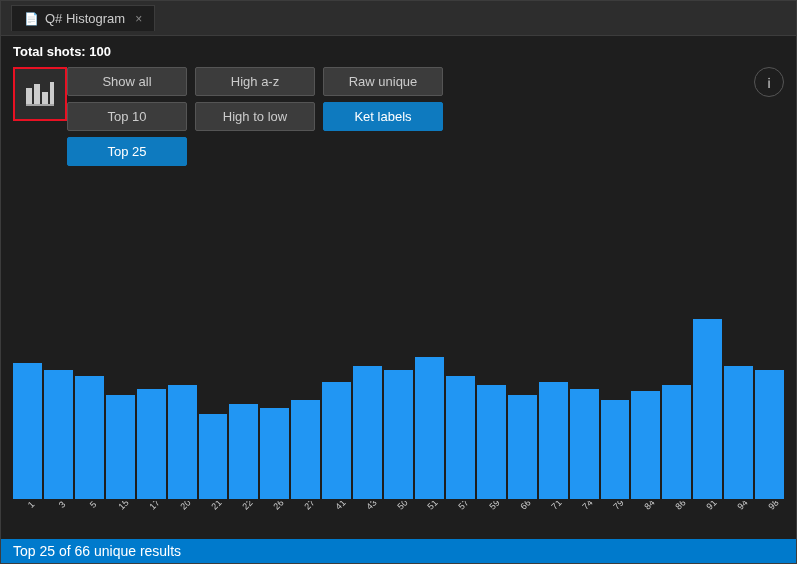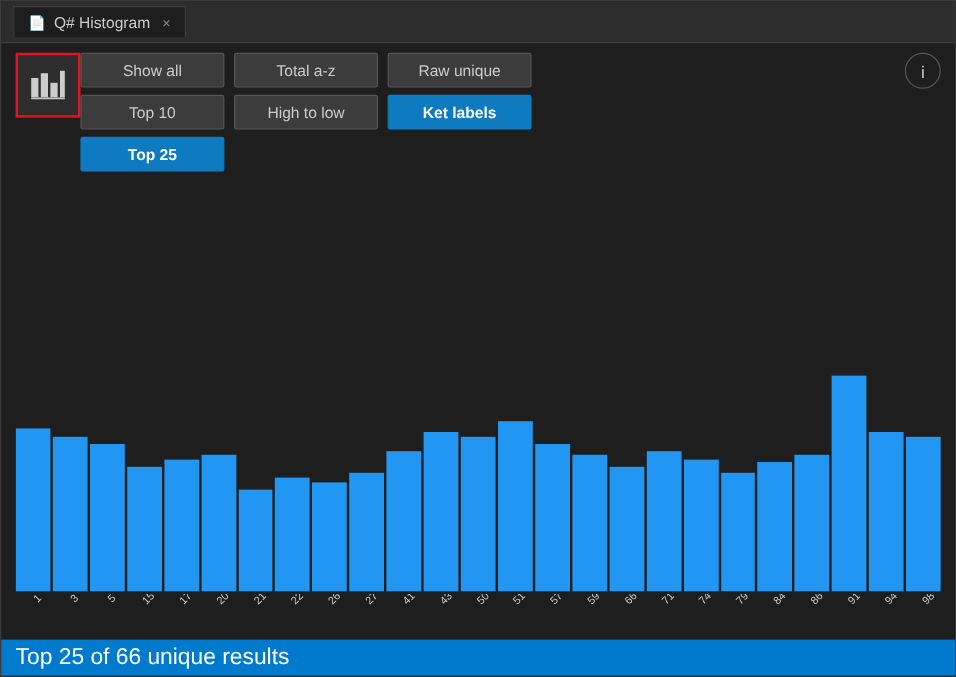--- a/index.html
+++ b/index.html
@@ -95,21 +95,20 @@
       font-size: 13px;
       cursor: pointer;
       border-radius: 2px;
       min-width: 120px;
       text-align: center;
     }
     .btn.active {
       background: #0e7abf;
       border-color: #0e7abf;
       color: #ffffff;
-      font-weight: bold;
     }
     .info-btn {
       width: 30px;
       height: 30px;
       border-radius: 50%;
       border: 1px solid #555;
       background: transparent;
       color: #cccccc;
       font-size: 14px;
       cursor: pointer;
@@ -164,21 +163,21 @@
       font-size: 9px;
       color: #cccccc;
       transform: rotate(-45deg);
       transform-origin: top center;
       display: block;
       white-space: nowrap;
     }
     .status-bar {
       background: #007acc;
       color: #ffffff;
-      font-size: 19px;
+      font-size: 14px;
       padding: 4px 12px;
       flex-shrink: 0;
       margin-top: 2px;
     }
     .controls-and-info {
       display: flex;
       align-items: flex-start;
       width: 100%;
     }
   </style>
@@ -190,20 +189,21 @@
   <div class="titlebar">
     <div class="tab">
       <span class="tab-icon">📄</span>
       <span>Q# Histogram</span>
       <span class="tab-close">×</span>
     </div>
   </div>
 
   <div class="content">
 
+    <div class="total-shots">Total shots: 100</div>
 
     <div class="controls-and-info">
 
       <div class="histogram-icon-box">
         <svg class="histogram-icon-svg" viewBox="0 0 32 32" fill="none" xmlns="http://www.w3.org/2000/svg">
           <rect x="2" y="10" width="6" height="16" fill="#cccccc"></rect>
           <rect x="10" y="6" width="6" height="20" fill="#cccccc"></rect>
           <rect x="18" y="14" width="6" height="12" fill="#cccccc"></rect>
           <rect x="26" y="4" width="4" height="22" fill="#cccccc"></rect>
           <line x1="2" y1="27" x2="30" y2="27" stroke="#cccccc" stroke-width="1.5"></line>
@@ -212,21 +212,21 @@
 
       <div class="button-groups">
 
         <div class="button-group">
           <button class="btn">Show all</button>
           <button class="btn">Top 10</button>
           <button class="btn active">Top 25</button>
         </div>
 
         <div class="button-group">
-          <button class="btn">Total a-z</button>
+          <button class="btn">High a-z</button>
           <button class="btn">High to low</button>
         </div>
 
         <div class="button-group">
           <button class="btn">Raw unique</button>
           <button class="btn active">Ket labels</button>
         </div>
       </div>
 
       <div style="margin-left: 8px;">

